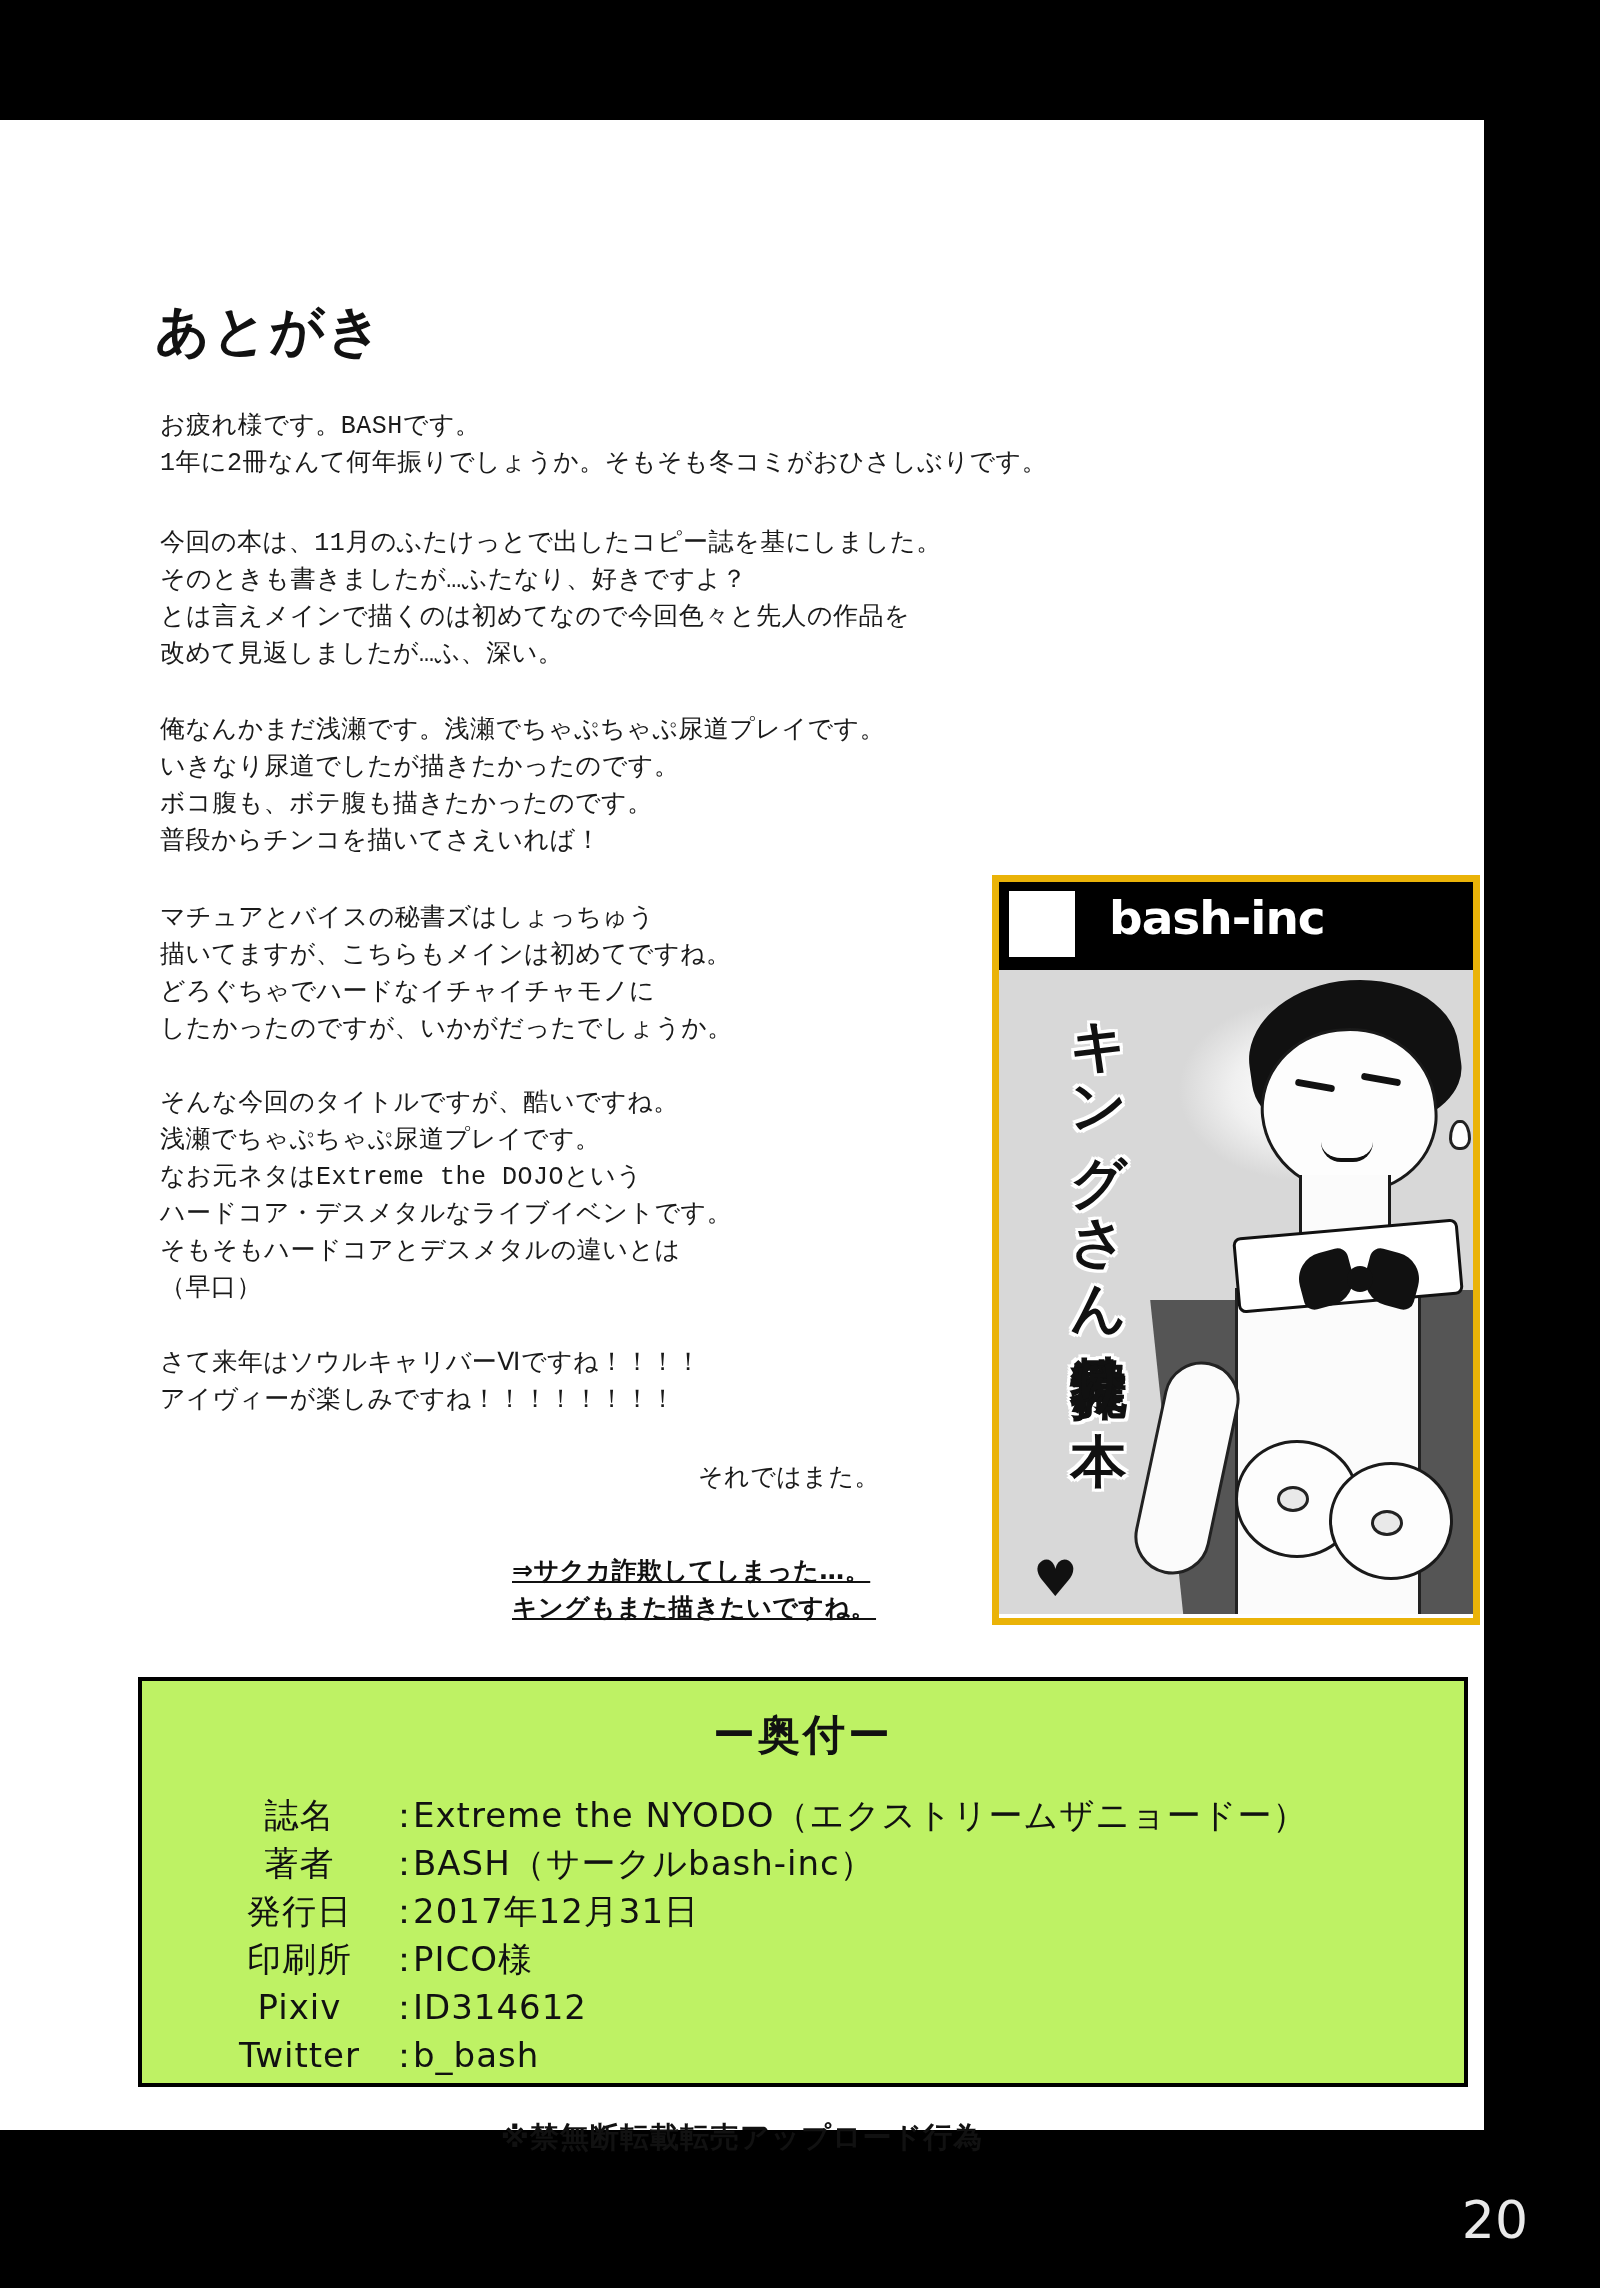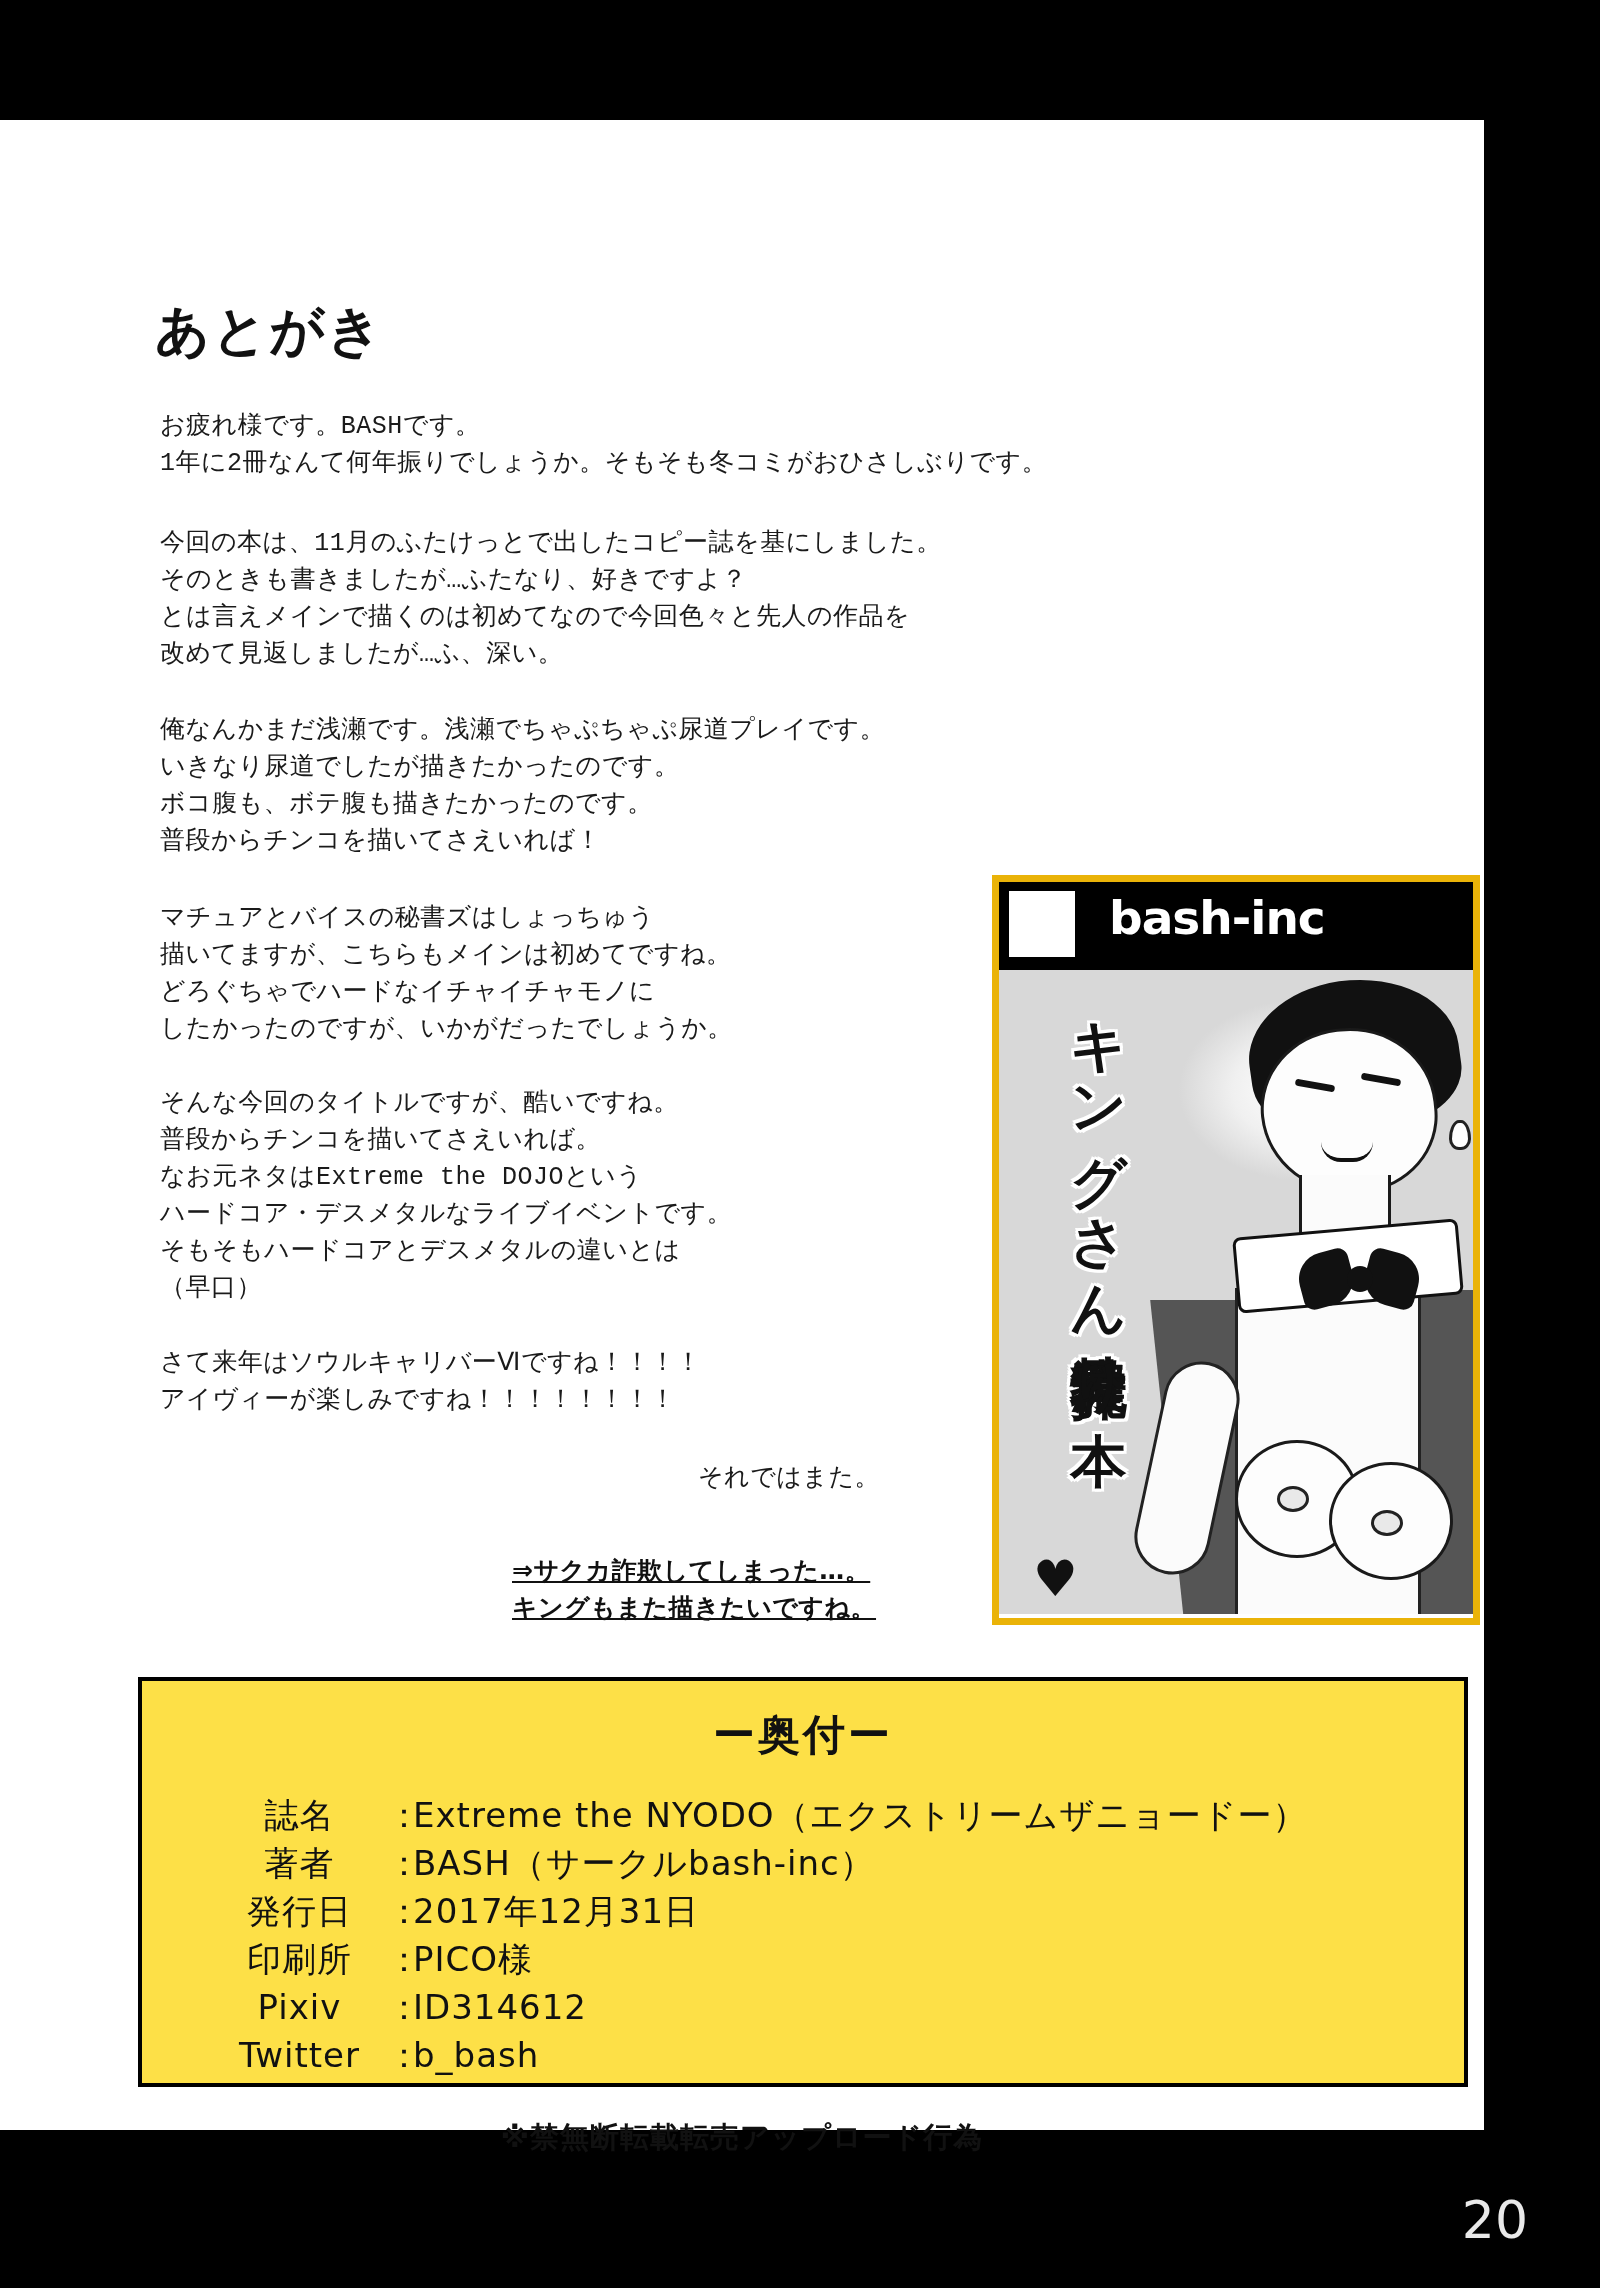--- a/index.html
+++ b/index.html
@@ -281,21 +281,21 @@
 
   
   .colophon {
     position: absolute;
     left: 138px;
     top: 1557px;
     width: 1330px;
     height: 410px;
     border: 4px solid #000;
     box-sizing: border-box;
-    background: #fde047;
+    background: #bef264;
   }
   .colophon-title {
     position: absolute;
     width: 100%;
     top: 26px;
     text-align: center;
     font-size: 42px;
     font-weight: 700;
     letter-spacing: 3px;
     color: #111;
@@ -356,21 +356,21 @@
 改めて見返しましたが…ふ、深い。</div>
     <div class="body-block" id="blk2">俺なんかまだ浅瀬です。浅瀬でちゃぷちゃぷ尿道プレイです。
 いきなり尿道でしたが描きたかったのです。
 ボコ腹も、ボテ腹も描きたかったのです。
 普段からチンコを描いてさえいれば！</div>
     <div class="body-block" id="blk3">マチュアとバイスの秘書ズはしょっちゅう
 描いてますが、こちらもメインは初めてですね。
 どろぐちゃでハードなイチャイチャモノに
 したかったのですが、いかがだったでしょうか。</div>
     <div class="body-block" id="blk4">そんな今回のタイトルですが、酷いですね。
-普段からチンコを描いてさえいれば。
+浅瀬でちゃぷちゃぷ尿道プレイです。
 なお元ネタはExtreme the DOJOという
 ハードコア・デスメタルなライブイベントです。
 そもそもハードコアとデスメタルの違いとは
 （早口）</div>
     <div class="body-block" id="blk5">さて来年はソウルキャリバーⅥですね！！！！
 アイヴィーが楽しみですね！！！！！！！！</div>
     <div class="body-block" id="blk6">それではまた。</div>
 
     <div class="note-block">⇒サクカ詐欺してしまった…。
 キングもまた描きたいですね。</div>

